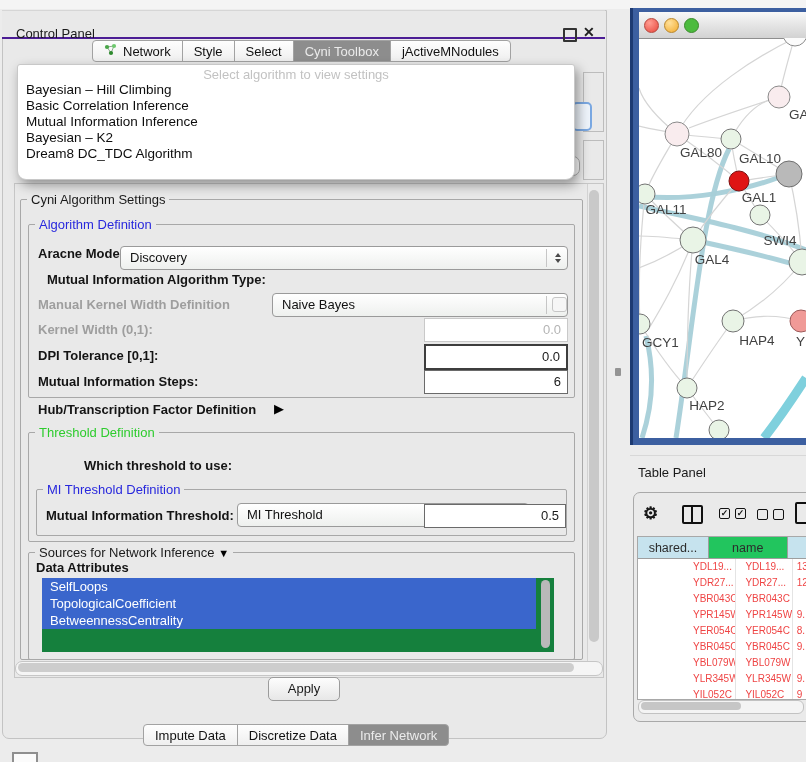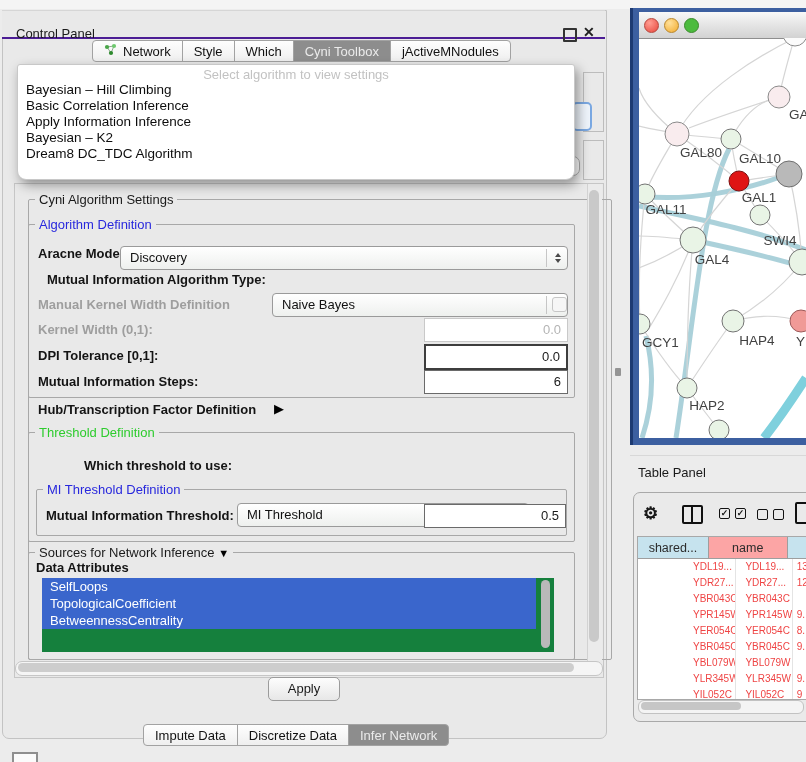--- a/index.html
+++ b/index.html
@@ -39,21 +39,21 @@
   #frag-border-a{left:583px;top:72px;width:19px;height:58px;border:1px solid #bcbcbc;}
   #frag-border-b{left:583px;top:140px;width:19px;height:38px;border:1px solid #bcbcbc;}
   #frag-field{left:548px;top:156px;width:30px;height:18px;border:1px solid #a8a8a8;
               border-radius:0 7px 7px 0;background:#fcfcfc;}
   
   #viewport{left:14px;top:183px;width:588px;height:493px;border:1px solid #c6c6c6;background:#e9e9e9;}
   .fset{border:1px solid #a8a8a8;border-radius:2px;}
   .legend{position:absolute;top:-8px;left:6px;background:#e9e9e9;padding:0 4px;line-height:15px;}
   .legend.blue{color:#2828dd;}
   .legend.green{color:#2ecc2e;}
-  #fs-main{left:28px;top:199px;width:561px;height:459px;padding-left:21px;}
+  #fs-main{left:20px;top:199px;width:561px;height:459px;}
   #fs-alg{left:28px;top:224px;width:545px;height:172px;}
   #fs-thr{left:28px;top:432px;width:545px;height:108px;}
   #fs-mithr{left:36px;top:489px;width:529px;height:45px;}
   #fs-src{left:28px;top:552px;width:545px;height:106px;}
   .lbl{font-weight:bold;color:#141414;white-space:nowrap;}
   .lbl.dis{color:#9e9e9e;}
   .combo{background:linear-gradient(#ffffff,#eef0ee);border:1px solid #9a9a9a;border-radius:4px;
          height:22px;line-height:22px;padding:0 26px 0 9px;position:relative;color:#111;}
   .combo .sep{position:absolute;right:20px;top:2px;bottom:2px;width:1px;background:#c6c6c6;}
   .arrows{position:absolute;right:6px;top:50%;transform:translateY(-50%);display:flex;
@@ -105,21 +105,21 @@
   .chkpair{display:flex;gap:5px;}
   #icon-checks{left:719px;top:508px;}
   #icon-unchecks{left:757px;top:509px;}
   .mini-box{width:9px;height:9px;border:1.5px solid #111;border-radius:2px;font-size:9px;
             line-height:9px;text-align:center;font-weight:bold;color:#111;}
   #icon-partial{left:795px;top:502px;width:16px;height:18px;border:2px solid #111;border-radius:2px;}
   #tp-table{left:637px;top:536px;width:169px;height:162px;background:#fff;border:1px solid #a8a8a8;overflow:hidden;}
   .thead{display:flex;height:21px;border-bottom:1px solid #9e9e9e;font-size:12.5px;color:#2c2c2c;}
   .th{border-right:1px solid #9e9e9e;display:flex;align-items:center;justify-content:center;}
   .th.c1{width:72px;background:#c6e3ee;}
-  .th.c2{width:80px;background:#fca5a5;}
+  .th.c2{width:80px;background:#22c55e;}
   .th.c3{width:20px;background:#c6e3ee;border-right:none;}
   .tr{display:flex;height:16px;line-height:16px;font-size:10px;color:#ef4444;margin-left:48px;}
   .td{overflow:hidden;white-space:nowrap;}
   .td.c1{width:66px;padding-left:7px;border-right:1px solid #e4e4e4;}
   .td.c2{width:72px;padding-left:9px;border-right:1px solid #e4e4e4;}
   .td.c3{width:16px;padding-left:4px;}
   #tp-hscroll{left:638px;top:700px;width:164px;height:12px;background:#f4f4f4;
               border:1px solid #c2c2c2;border-radius:6px;}
   #tp-hthumb{left:641px;top:702px;width:100px;height:8px;background:#c6c6c6;border-radius:4px;}
   
@@ -151,41 +151,41 @@
             <circle cx="10" cy="3" r="2.1" fill="#6fc96f"></circle>
             <circle cx="7" cy="10" r="2.1" fill="#2e8a2e"></circle>
           </svg>
       </span>
       <span>Network</span>
     </div>
     <div class="seg">
         <span>Style</span>
       </div>
     <div class="seg">
-        <span>Which</span>
+        <span>Select</span>
       </div>
     <div class="seg sel">
         <span>Cyni Toolbox</span>
       </div>
     <div class="seg last">
         <span>jActiveMNodules</span>
       </div>
   </div>
 
   <div class="abs frag" id="frag-border-a"></div>
   <div class="abs frag" id="frag-border-b"></div>
   <div class="abs frag" id="frag-combo-btn"></div>
   <div class="abs frag" id="frag-field"></div>
 
   <div class="abs" id="algo-popup">
     <div id="algo-placeholder">Select algorithm to view settings</div>
     <div>
         <div class="algo-item">Bayesian – Hill Climbing</div>
         <div class="algo-item">Basic Correlation Inference</div>
-        <div class="algo-item">Apply Information Inference</div>
+        <div class="algo-item">Mutual Information Inference</div>
         <div class="algo-item">Bayesian – K2</div>
         <div class="algo-item">Dream8 DC_TDC Algorithm</div>
       </div>
   </div>
 
   <div class="abs" id="viewport"></div>
 
   <div class="abs fset" id="fs-main">
     <span class="legend">Cyni Algorithm Settings</span>
   </div>

